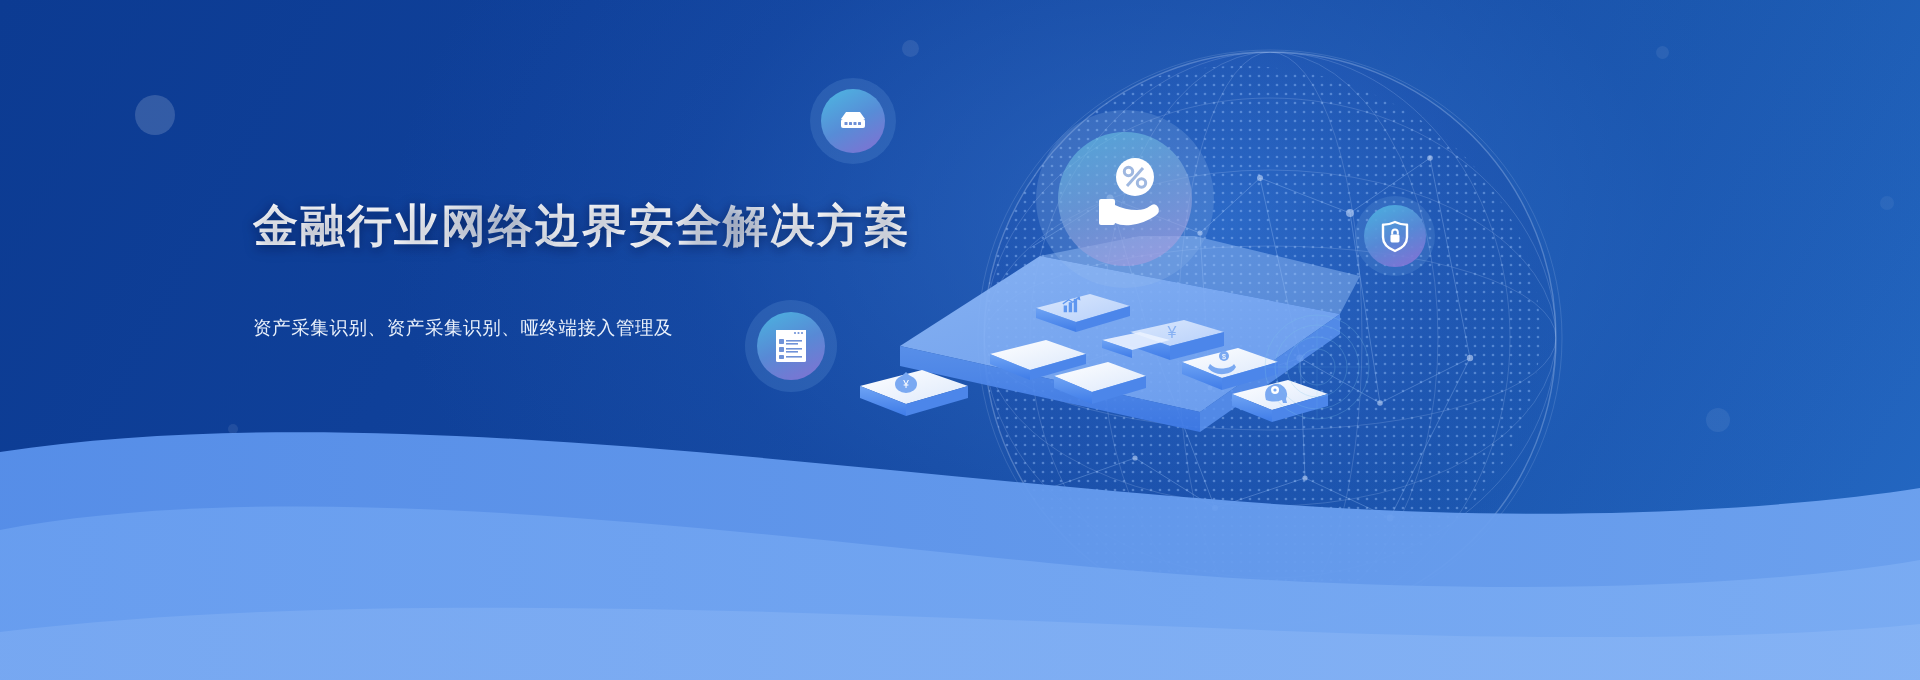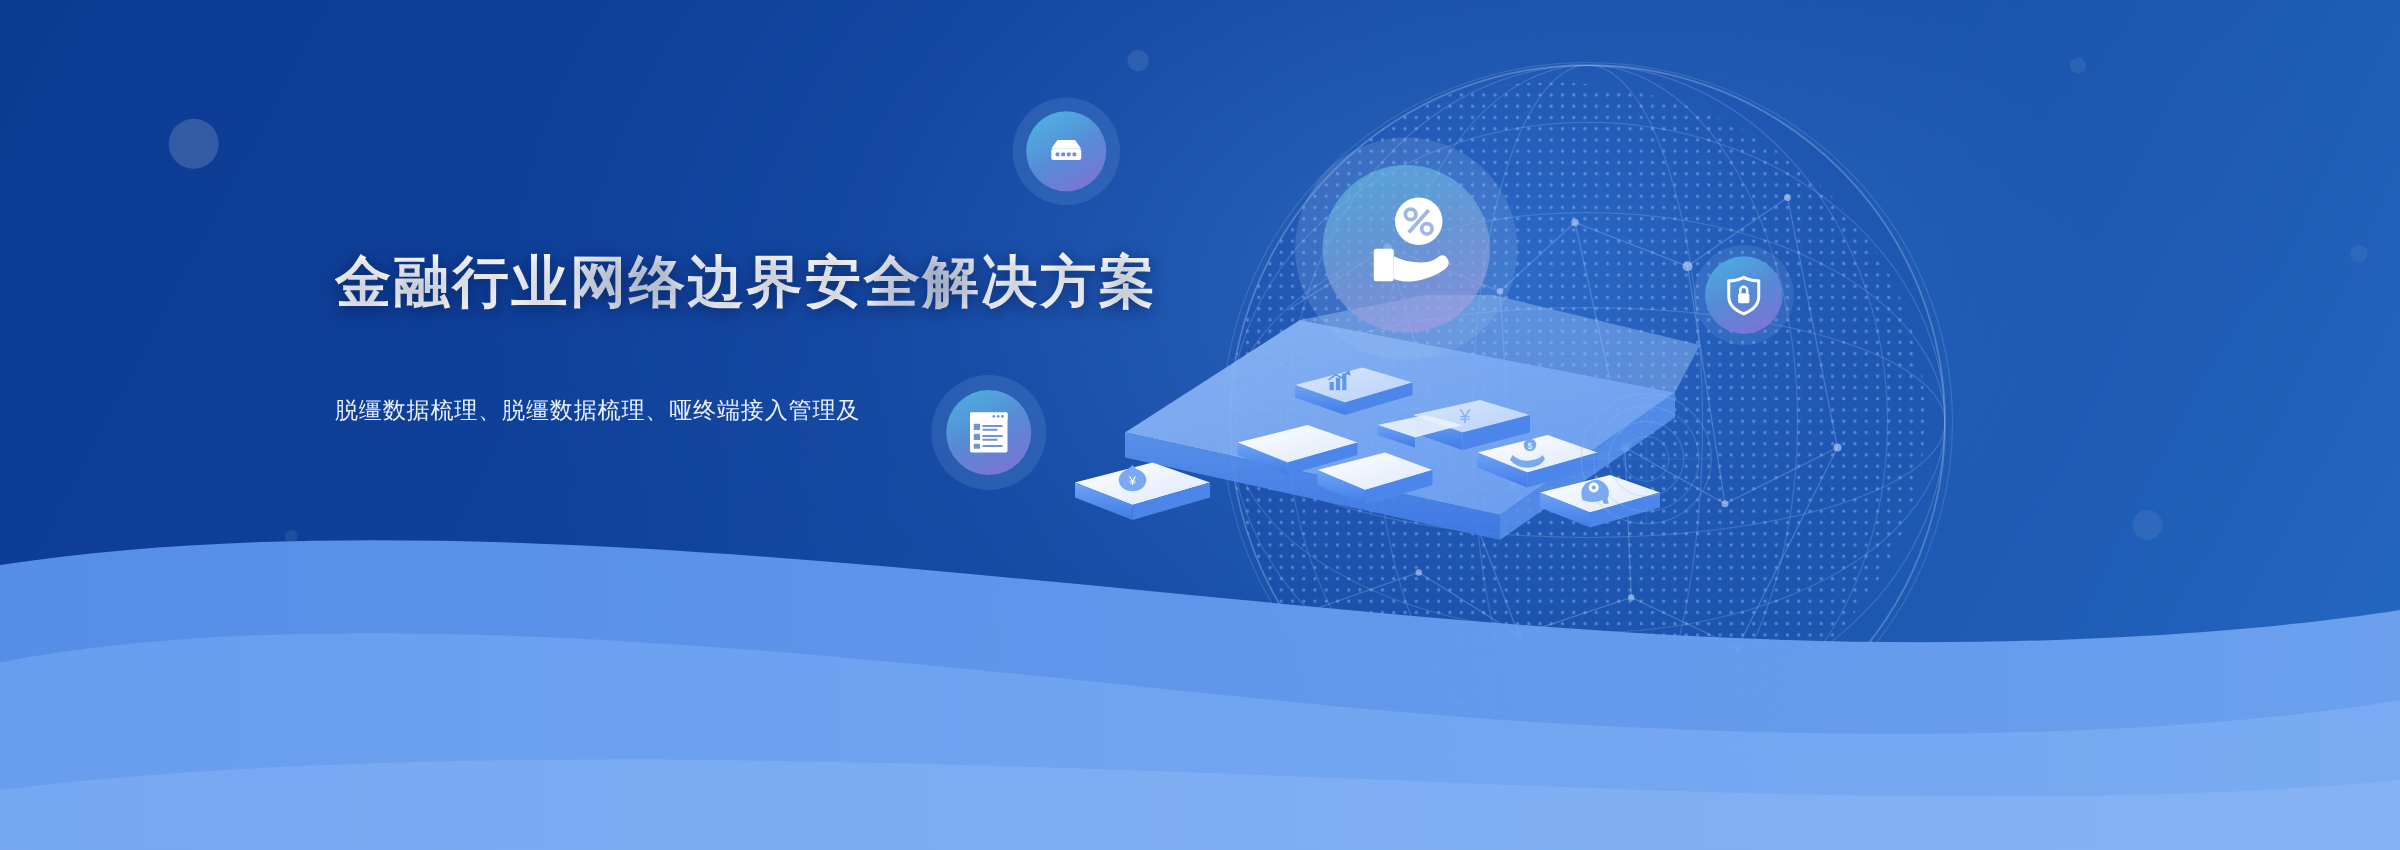--- a/index.html
+++ b/index.html
@@ -18,21 +18,21 @@
   
   .dot{position:absolute;border-radius:50%;background:rgba(255,255,255,.16);pointer-events:none;}
 
   
   .waves{position:absolute;left:0;bottom:0;width:1920px;height:300px;}
 
   
   .globe{position:absolute;left:960px;top:38px;width:620px;height:620px;}
 
   
-  .copy{position:absolute;left:268px;top:196px;width:700px;}
+  .copy{position:absolute;left:253px;top:196px;width:700px;}
   .title{
     margin:0;font-size:45px;line-height:60px;letter-spacing:2px;font-weight:700;
     color:#ffffff;white-space:nowrap;
     background:linear-gradient(100deg,#ffffff 0%,#ffffff 27%,#cfd8e6 35%,#ffffff 44%,#ffffff 60%,#c9d2e2 67%,#ffffff 76%,#ffffff 100%);
     -webkit-background-clip:text;background-clip:text;
     -webkit-text-fill-color:transparent;
     text-shadow:0 2px 10px rgba(0,20,70,.28);
     filter:drop-shadow(0 2px 6px rgba(2,22,72,.35));
   }
   .subtitle{
@@ -303,21 +303,21 @@
       <circle cx="55" cy="55" r="42" stroke-width="1"></circle>
       <circle cx="55" cy="55" r="30" stroke-width="1"></circle>
       <circle cx="55" cy="55" r="18" stroke-width="1"></circle>
       <path d="M3 55 H107 M55 3 V107" stroke-width=".8" stroke-opacity=".35"></path>
     </g>
   </svg>
 
   <div class="copy">
     <h1 class="title">金融行业网络边界安全解决方案</h1>
     <p class="subtitle">
-      <span class="ln">脱缰数据梳理、脱缰数据梳理、哑终端接入管理及</span>
+      <span class="ln">资产采集识别、资产采集识别、哑终端接入管理及</span>
     </p>
   </div>
 
   <svg class="waves" viewBox="0 0 1920 300" preserveAspectRatio="none">
     <defs>
       <linearGradient id="w1" x1="0" y1="0" x2="1" y2="0">
         <stop offset="0%" stop-color="#5a92ec"></stop>
         <stop offset="100%" stop-color="#6fa3f0"></stop>
       </linearGradient>
       <linearGradient id="w2" x1="0" y1="0" x2="1" y2="0">

